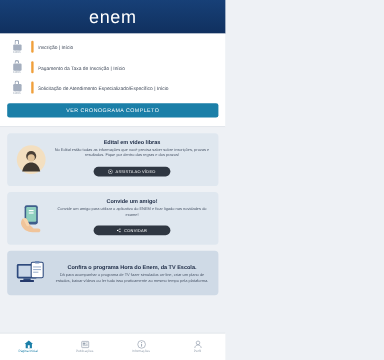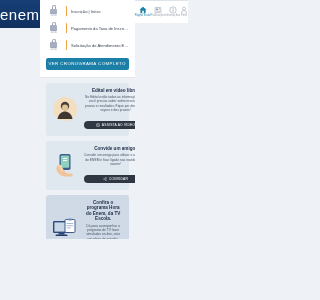--- a/index.html
+++ b/index.html
@@ -2,21 +2,21 @@
 <html><head>
 <meta charset="utf-8">
 <style>
   html,body{margin:0;padding:0;}
   body{
     width:188px;height:300px;overflow:hidden;
     background:#eef1f5;
     font-family:"Liberation Sans", sans-serif;
     -webkit-font-smoothing:antialiased;
   }
-  .app{position:relative;width:188px;height:239px;display:flex;flex-direction:row;}
+  .app{position:relative;width:188px;height:300px;display:flex;flex-direction:column;}
 
   
   .header{
     height:28px;background:#12386b;
     background:linear-gradient(180deg,#174077 0%,#10305f 100%);
     display:flex;align-items:center;justify-content:center;flex:0 0 28px;
   }
   .logo{
     color:#ffffff;font-size:15px;letter-spacing:.5px;
     font-weight:400;line-height:1;

